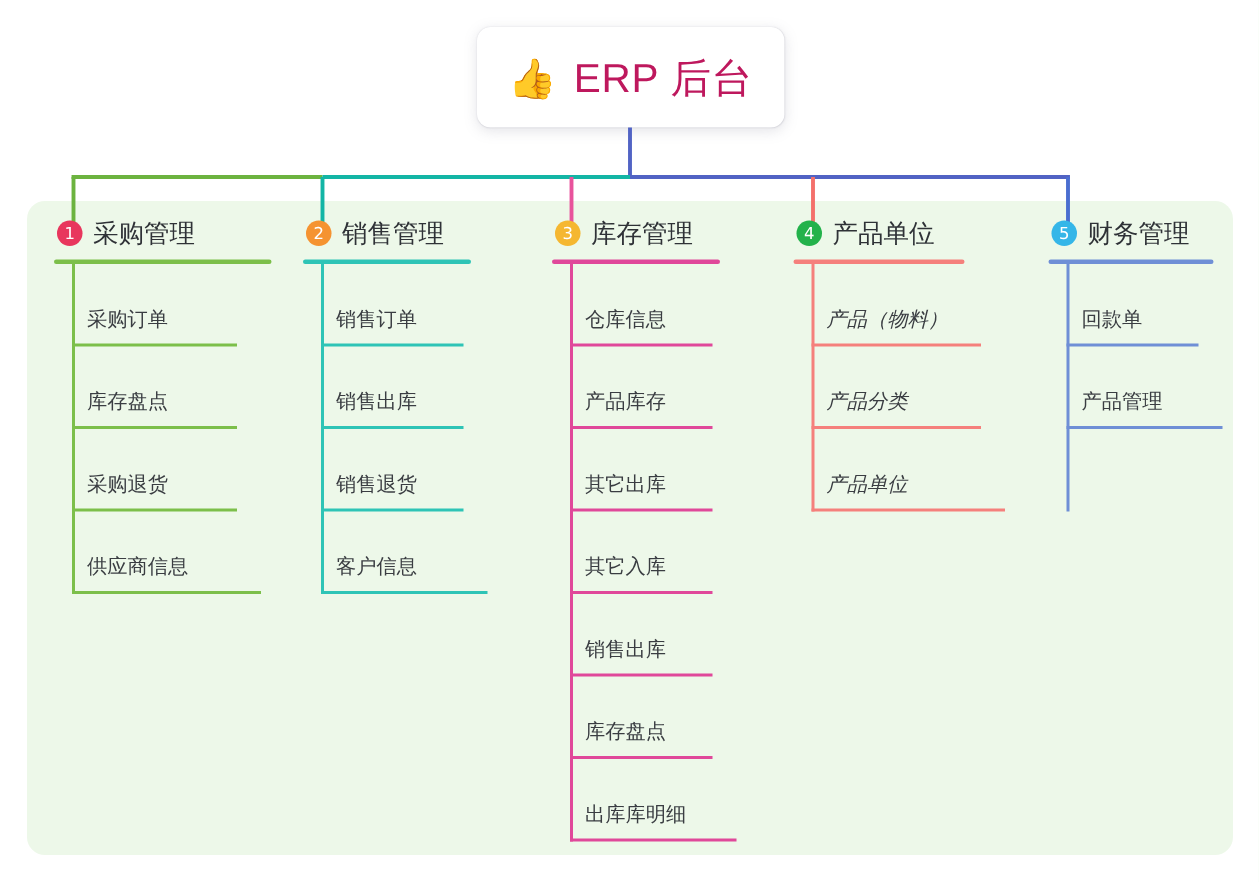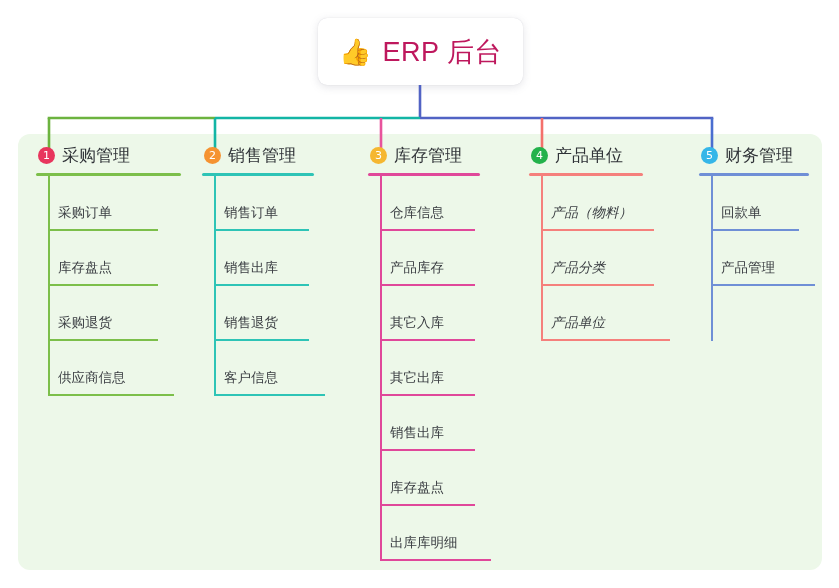--- a/index.html
+++ b/index.html
@@ -218,25 +218,25 @@
         <div class="spine" style="height: 385px; background: rgb(224, 72, 154);"></div>
         <div class="item">
           <div class="item-label">仓库信息</div>
           <div class="item-underline" style="width: 95px; background: rgb(224, 72, 154);"></div>
         </div>
         <div class="item">
           <div class="item-label">产品库存</div>
           <div class="item-underline" style="width: 95px; background: rgb(224, 72, 154);"></div>
         </div>
         <div class="item">
+          <div class="item-label">其它出库</div>
+          <div class="item-underline" style="width: 95px; background: rgb(224, 72, 154);"></div>
+        </div>
+        <div class="item">
           <div class="item-label">其它入库</div>
-          <div class="item-underline" style="width: 95px; background: rgb(224, 72, 154);"></div>
-        </div>
-        <div class="item">
-          <div class="item-label">其它出库</div>
           <div class="item-underline" style="width: 95px; background: rgb(224, 72, 154);"></div>
         </div>
         <div class="item">
           <div class="item-label">销售出库</div>
           <div class="item-underline" style="width: 95px; background: rgb(224, 72, 154);"></div>
         </div>
         <div class="item">
           <div class="item-label">库存盘点</div>
           <div class="item-underline" style="width: 95px; background: rgb(224, 72, 154);"></div>
         </div>

